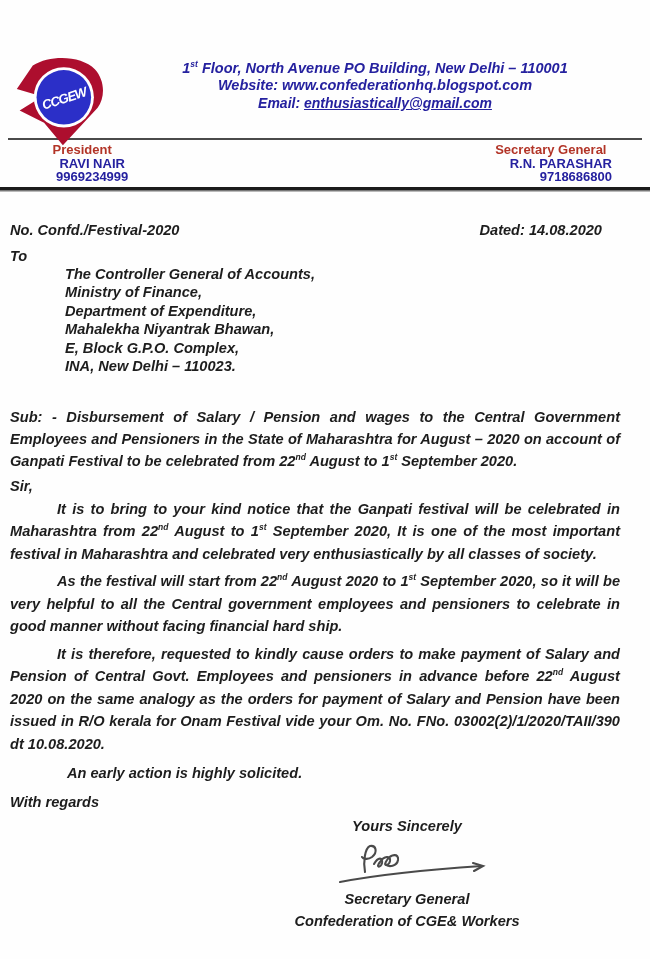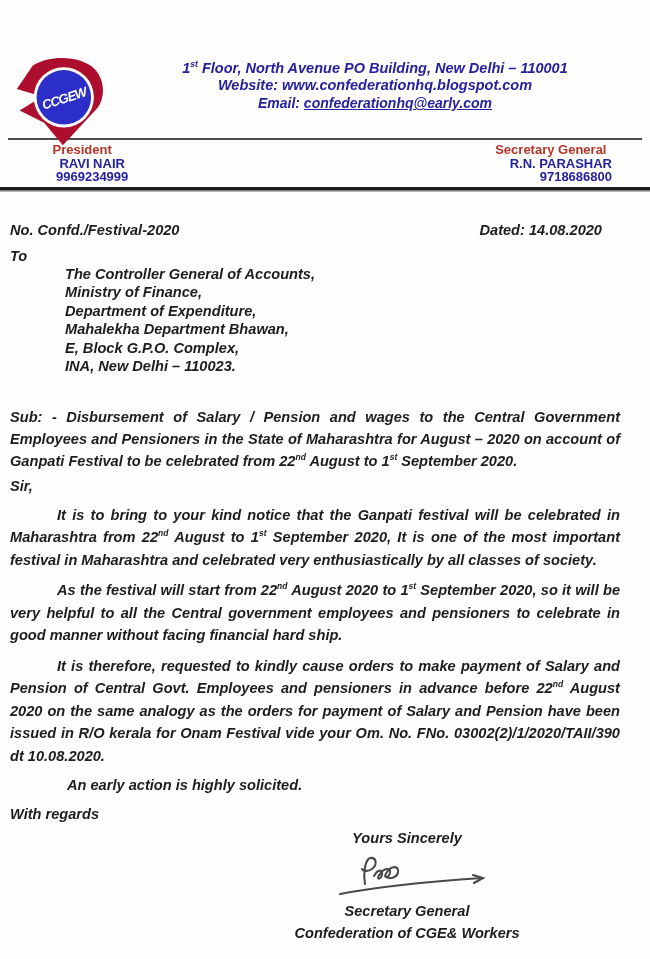--- a/index.html
+++ b/index.html
@@ -44,21 +44,21 @@
   .officer-name,.officer-phone{color:var(--brand-navy);margin-left:20px;}
   .officer.right .officer-phone{text-align:right;}
   
   .letter{padding:29px 30px 0 10px;font-weight:bold;font-style:italic;font-size:14.6px;}
   .ref-row{display:flex;justify-content:space-between;line-height:22px;}
   .ref-date{margin-right:18px;}
   .to-label{margin-top:6px;line-height:18px;}
   .recipient{margin-left:55px;line-height:18.5px;}
   .subject{margin-top:30px;text-align:justify;line-height:22px;}
   .salutation{margin-top:4px;line-height:20px;}
-  .para{text-align:justify;line-height:22.5px;text-indent:47px;margin:8px 0 5px 0;font-style:italic;}
+  .para{text-align:justify;line-height:22.5px;text-indent:47px;margin:2px 0 5px 0;font-style:italic;}
   .solicit{margin:8px 0 0 57px;line-height:20px;}
   .regards{margin-top:9px;line-height:20px;}
   
   .closing-block{margin:4px 0 0 272px;width:250px;text-align:center;}
   .closing-label{line-height:20px;font-weight:bold;font-style:italic;font-size:14.6px;}
   .sig{display:block;margin:0 auto;position:relative;left:10px;}
   .signatory{font-weight:bold;font-style:italic;font-size:14.6px;line-height:22px;}
 </style>
 </head>
 <body>
@@ -70,21 +70,21 @@
       <svg viewBox="0 0 100 100" width="94" height="94">
         <path d="M20,10 C40,-2 72,0 86,14 C97,26 97,44 89,55 L52,95 L32,71 L6,58 L30,43 L3,35 Z" fill="var(--logo-red)"></path>
         <circle cx="53" cy="44" r="32" fill="#ffffff"></circle>
         <circle cx="53" cy="44" r="29" fill="var(--logo-blue)"></circle>
         <text x="53" y="50" text-anchor="middle" fill="#ffffff" font-size="14" font-weight="bold" font-style="italic" transform="rotate(-18 53 44)" letter-spacing="-1">CCGEW</text>
       </svg>
     </div>
     <div class="head-text">
       <div class="org-addr">1<sup>st</sup> Floor, North Avenue PO Building, New Delhi – 110001</div>
       <div class="org-site">Website: www.confederationhq.blogspot.com</div>
-      <div class="org-email">Email: <span class="u">confederationhq@early.com</span></div>
+      <div class="org-email">Email: <span class="u">enthusiastically@gmail.com</span></div>
     </div>
   </header>
 
   <div class="rule-thin"></div>
 
   <div class="officers">
     <div class="officer left">
       <div class="officer-title">President</div>
       <div class="officer-name">RAVI NAIR</div>
       <div class="officer-phone">9969234999</div>
@@ -104,21 +104,21 @@
       <span class="ref-no">No. Confd./Festival-2020</span>
       <span class="ref-date">Dated: 14.08.2020</span>
     </div>
 
     <div class="to-label">To</div>
 
     <div class="recipient">
       <div>The Controller General of Accounts,</div>
       <div>Ministry of Finance,</div>
       <div>Department of Expenditure,</div>
-      <div>Mahalekha Department Bhawan,</div>
+      <div>Mahalekha Niyantrak Bhawan,</div>
       <div>E, Block G.P.O. Complex,</div>
       <div>INA, New Delhi – 110023.</div>
     </div>
 
     <p class="subject">Sub: - Disbursement of Salary / Pension and wages to the Central Government Employees and Pensioners in the State of Maharashtra for August – 2020 on account of Ganpati Festival to be celebrated from 22<sup>nd</sup> August to 1<sup>st</sup> September 2020.</p>
 
     <div class="salutation">Sir,</div>
 
     <p class="para">It is to bring to your kind notice that the Ganpati festival will be celebrated in Maharashtra from 22<sup>nd</sup> August to 1<sup>st</sup> September 2020, It is one of the most important festival in Maharashtra and celebrated very enthusiastically by all classes of society.</p>
     <p class="para">As the festival will start from 22<sup>nd</sup> August 2020 to 1<sup>st</sup> September 2020, so it will be very helpful to all the Central government employees and pensioners to celebrate in good manner without facing financial hard ship.</p>

